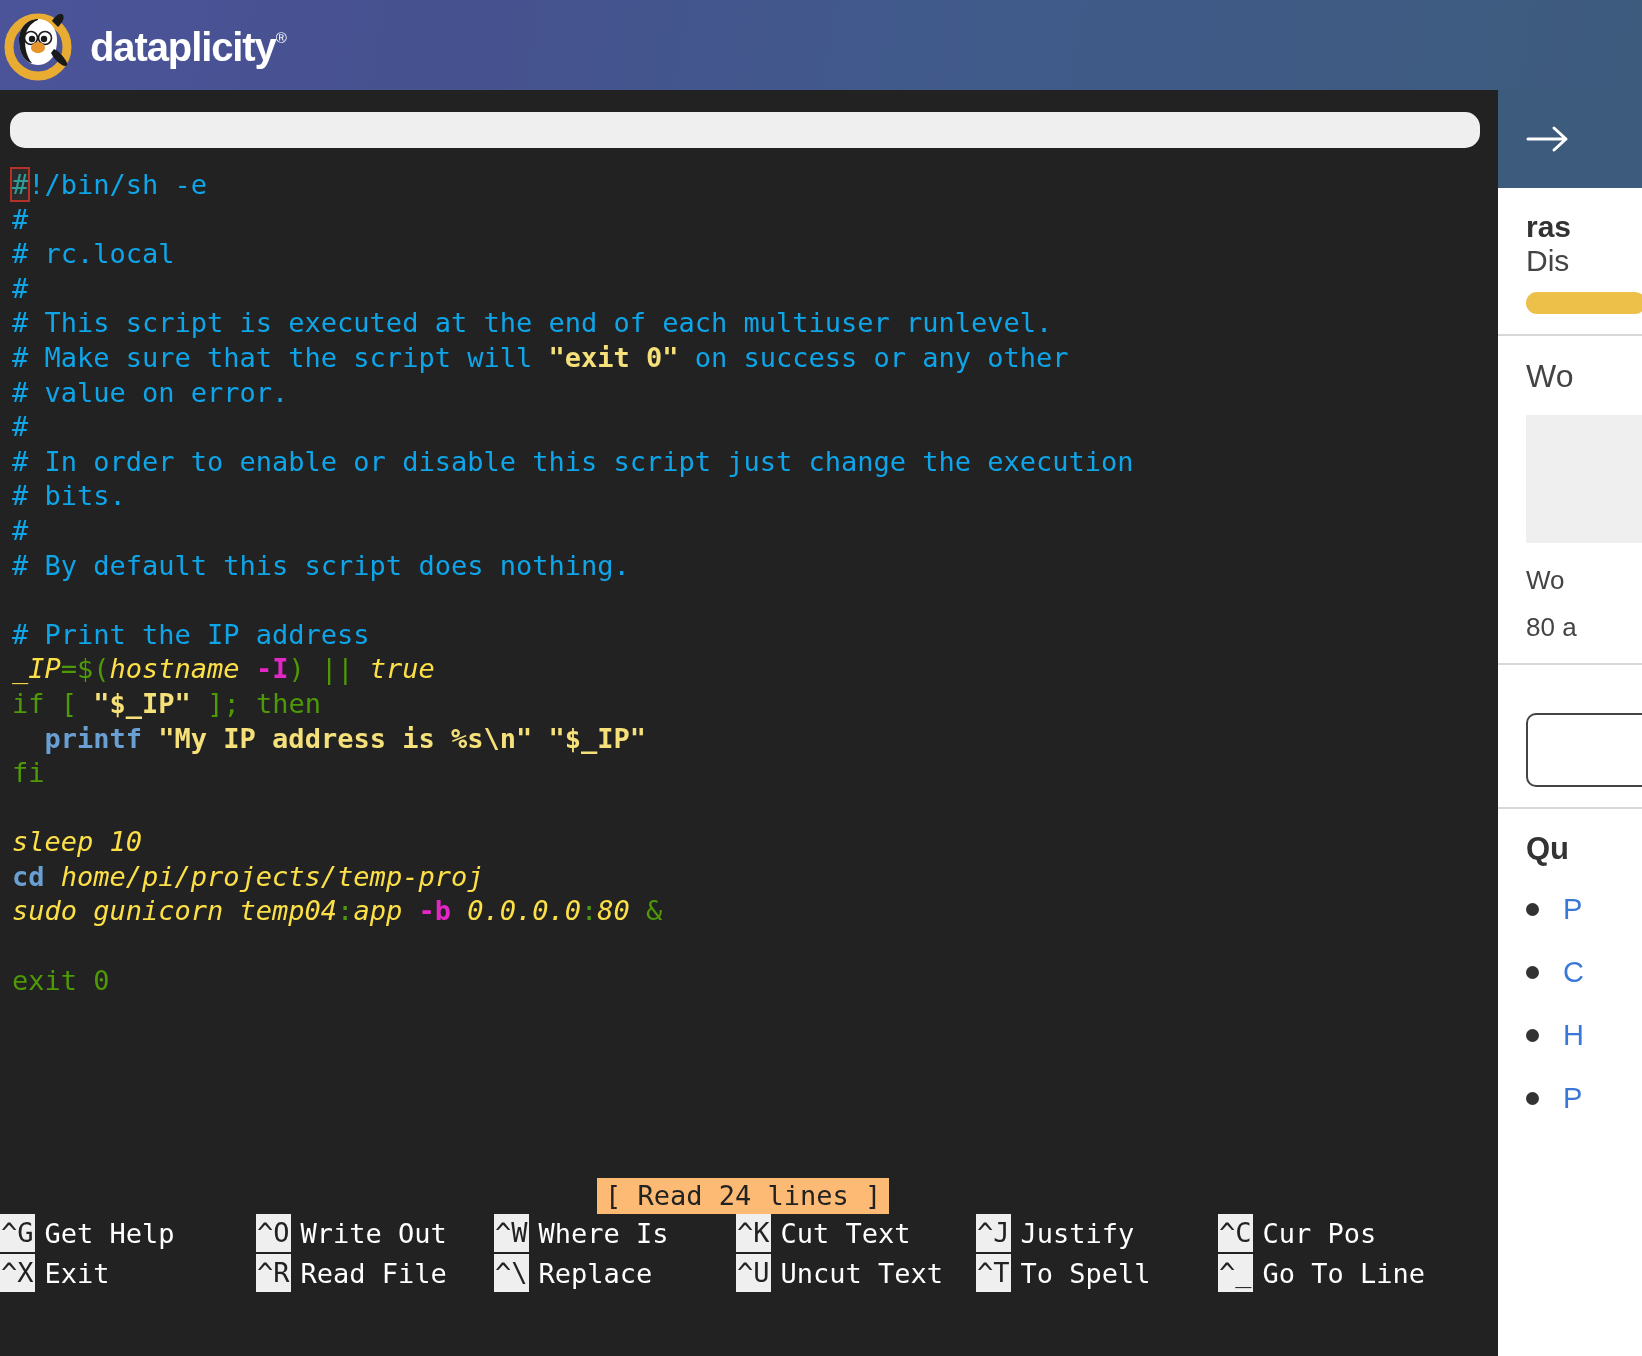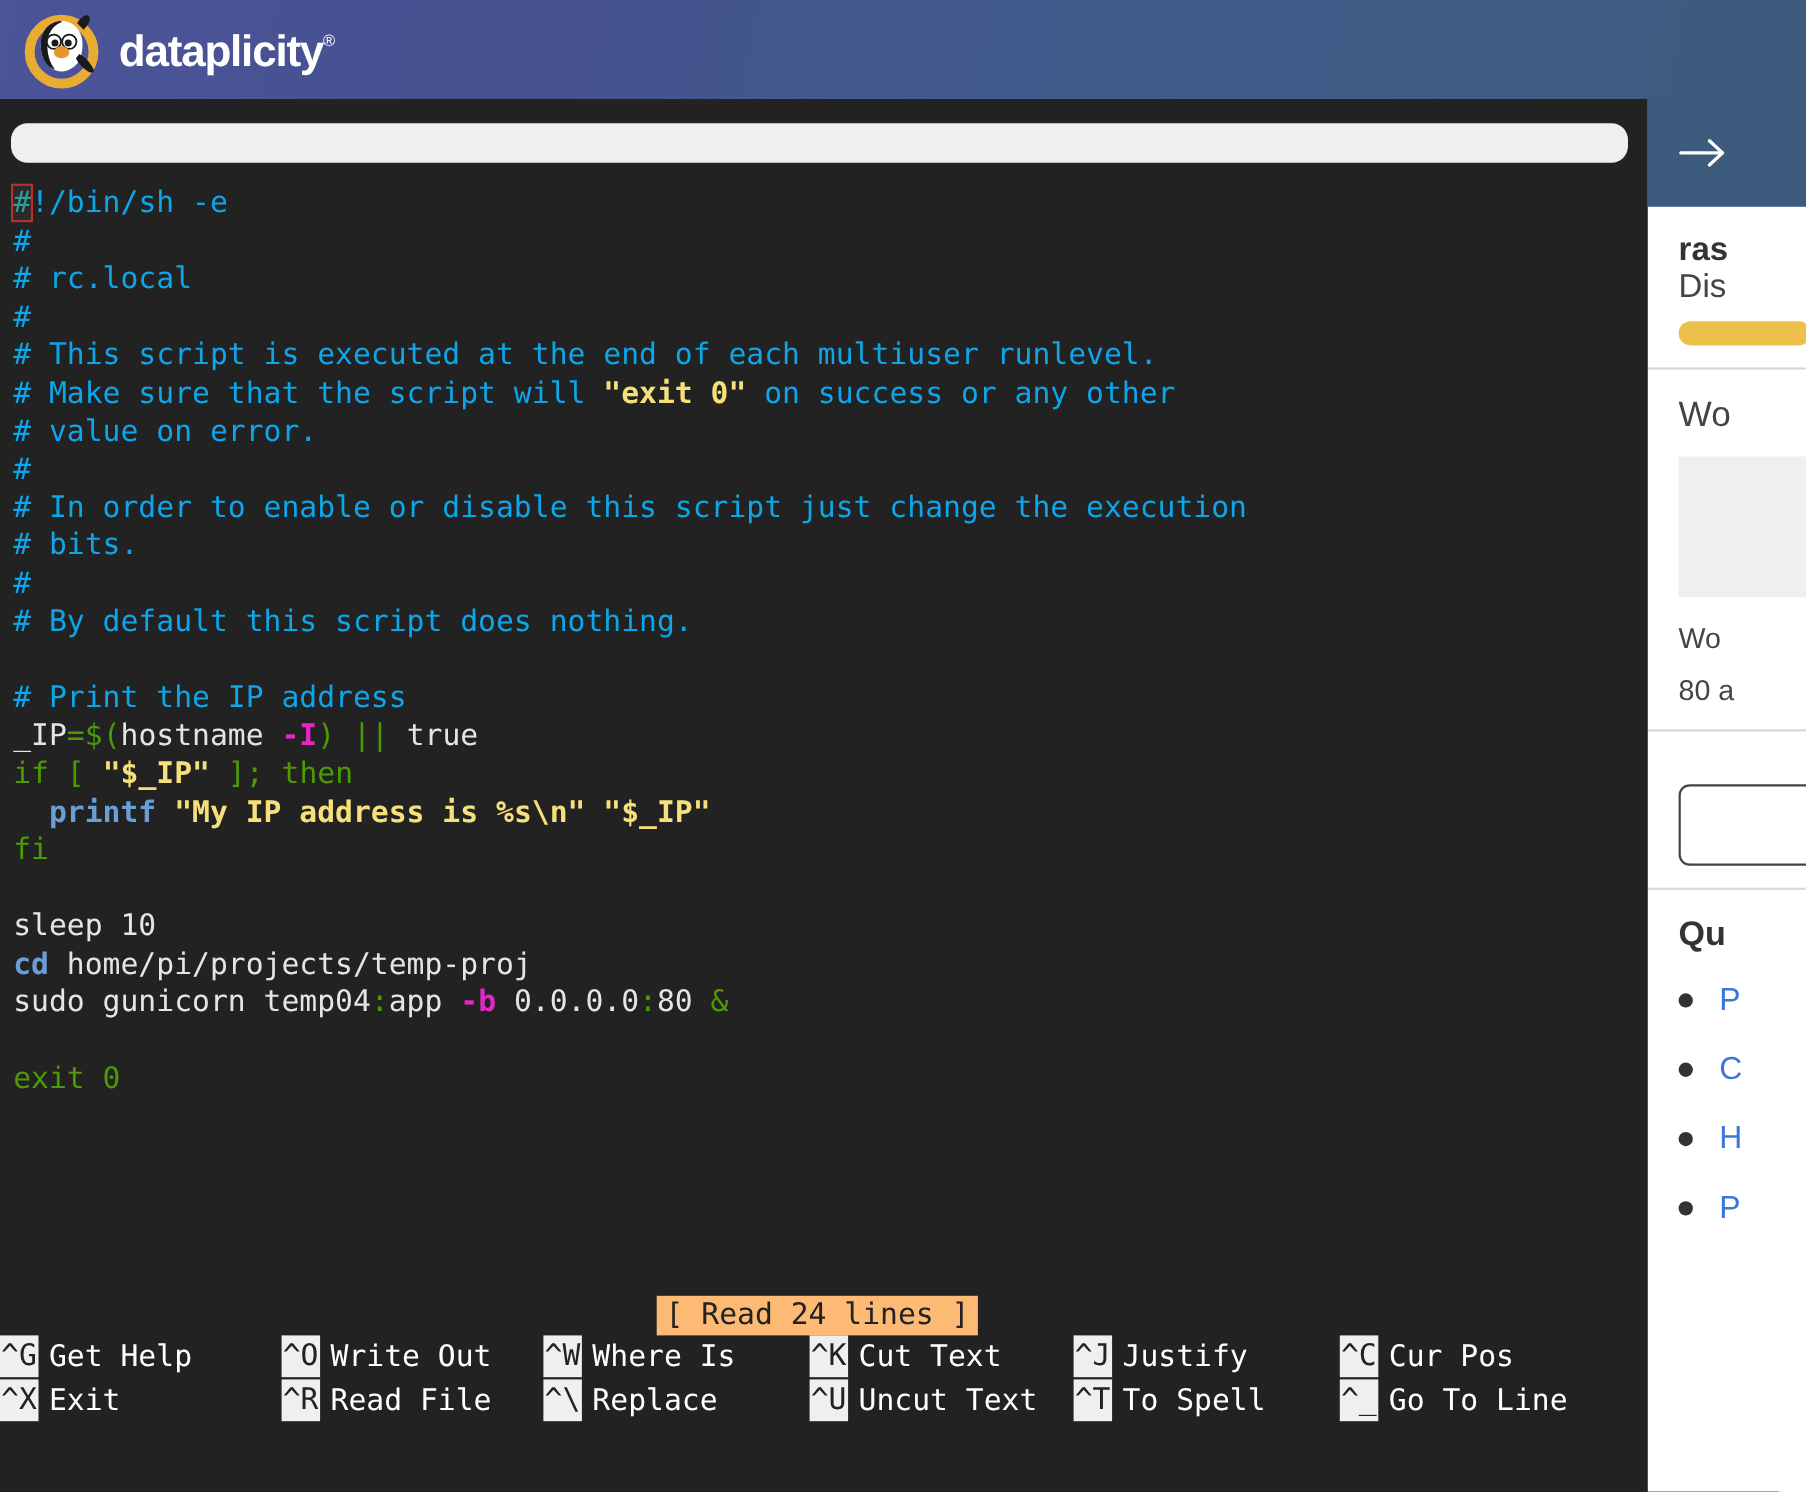--- a/index.html
+++ b/index.html
@@ -7,21 +7,21 @@
     width:1642px; height:1356px;
     background:#222222;
     font-family:"Liberation Sans", sans-serif;
     overflow:hidden;
   }
 
   
   #brand-header{
     position:absolute; left:0; top:0; width:1642px; height:90px;
     background:linear-gradient(100deg,#4b5499 0%,#46518f 28%,#415a8c 55%,#3d5b7d 100%);
-    display:flex; align-items:center; padding-left:18px;
+    display:flex; align-items:center; 
   }
   #brand-logo-mark{ position:relative; width:76px; height:76px; flex:0 0 76px; }
   #brand-wordmark{
     color:#ffffff; font-size:40px; font-weight:700; letter-spacing:-1.1px;
     margin-left:14px; position:relative; top:2px;
   }
   #brand-wordmark .reg{ font-size:15px; vertical-align:18px; font-weight:400; letter-spacing:0; }
 
   
   #terminal{
@@ -45,21 +45,21 @@
   }
   .code-line{ height:34.6px; white-space:pre; }
 
   
   .c-comment { color:#0ea5e9; }
   .c-string  { color:#f5e07a; font-weight:700; }
   .c-kw      { color:#4e9a06; }
   .c-fn      { color:#6a9fd4; font-weight:700; }
   .c-flag    { color:#e526c6; font-weight:700; }
   .c-green   { color:#4e9a06; }
-  .c-plain   { color:#e5e5e5; }
+  .c-plain   { color:#fde047;font-style:italic; }
   .cursor-cell{ background:#2a2a2a; outline:2px solid #b5322a; color:#2e9e97; }
 
   
   #nano-status{
     position:absolute; left:597px; top:1088px;
     background:#fdba74; color:#222222;
     font-family:"DejaVu Sans Mono","Liberation Mono",monospace;
     font-size:27px; line-height:36px; padding:0 8px; white-space:pre;
   }
   #shortcut-bar{

